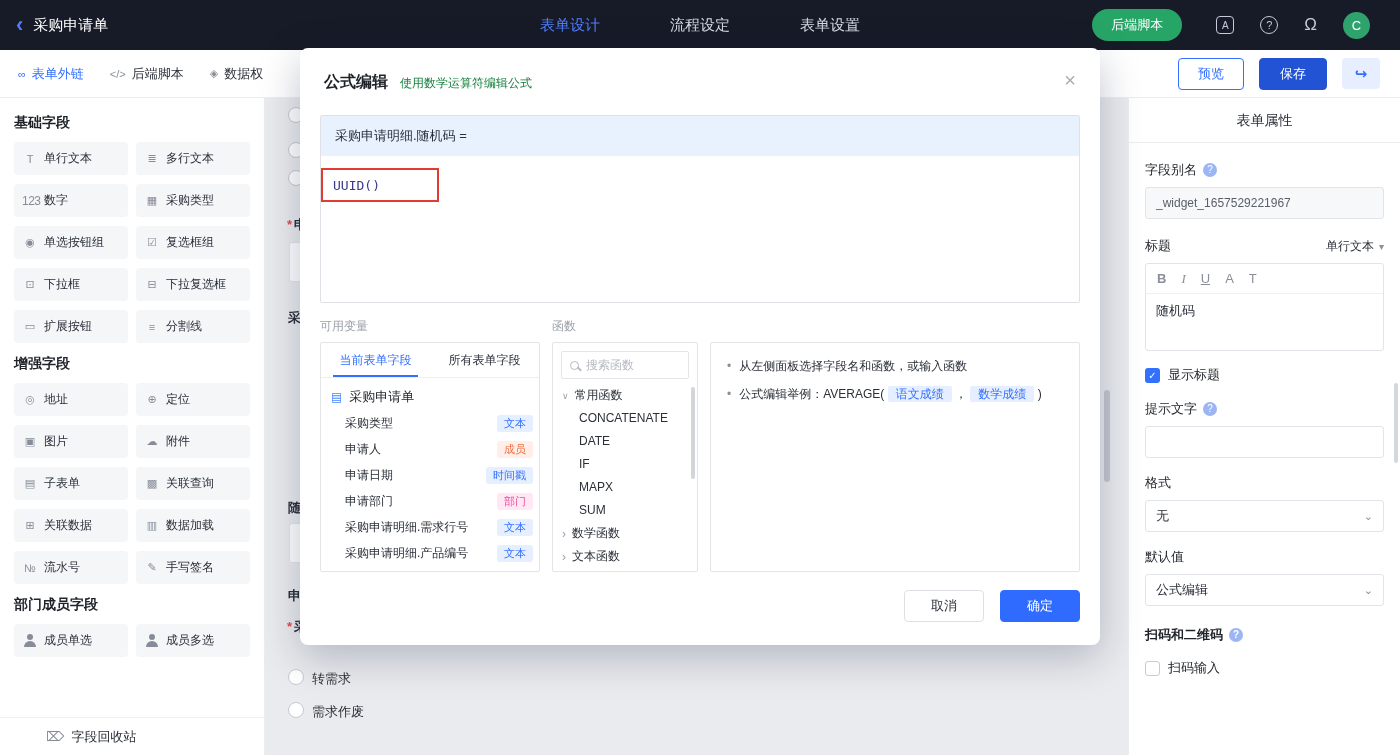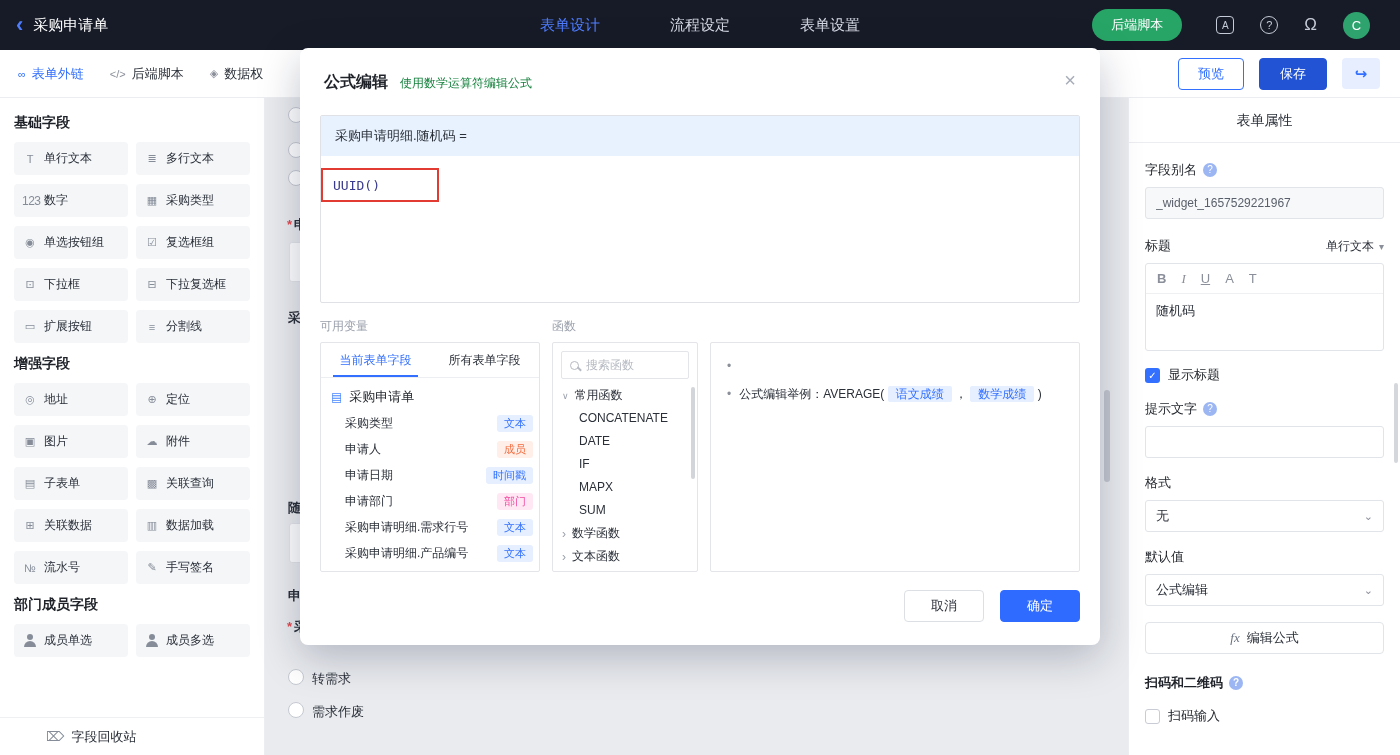--- a/index.html
+++ b/index.html
@@ -351,24 +351,20 @@
       <span>无</span>
       <span class="chev">⌄</span>
     </div>
     <div class="p-label">
         <span>默认值</span>
       </div>
     <div class="p-select">
       <span>公式编辑</span>
       <span class="chev">⌄</span>
     </div>
-    <div class="fx-btn">
-      <span class="fx">fx</span>
-      <span>编辑公式</span>
-    </div>
     <div class="p-label bold-label">
       <span>扫码和二维码</span>
       <span class="q-icon">?</span>
     </div>
     <div class="check-row">
       <span class="cbx empty"></span>
       <span>扫码输入</span>
     </div>
   </div>
   <span class="props-scroll"></span>
@@ -452,20 +448,21 @@
           <div class="f-group">
             <span class="chv r">›</span>
             <span>文本函数</span>
           </div>
         </div>
         <span class="fp-scroll"></span>
       </div>
       <div class="help-panel">
         <div class="h-line">
           <span class="blt">•</span>
+          <span>从左侧面板选择字段名和函数，或输入函数</span>
         </div>
         <div class="h-line">
           <span class="blt">•</span>
           <span>
             <span>公式编辑举例：AVERAGE(</span>
             <span class="tag">语文成绩</span>
             <span>，</span>
             <span class="tag">数学成绩</span>
             <span>)</span>
           </span>

